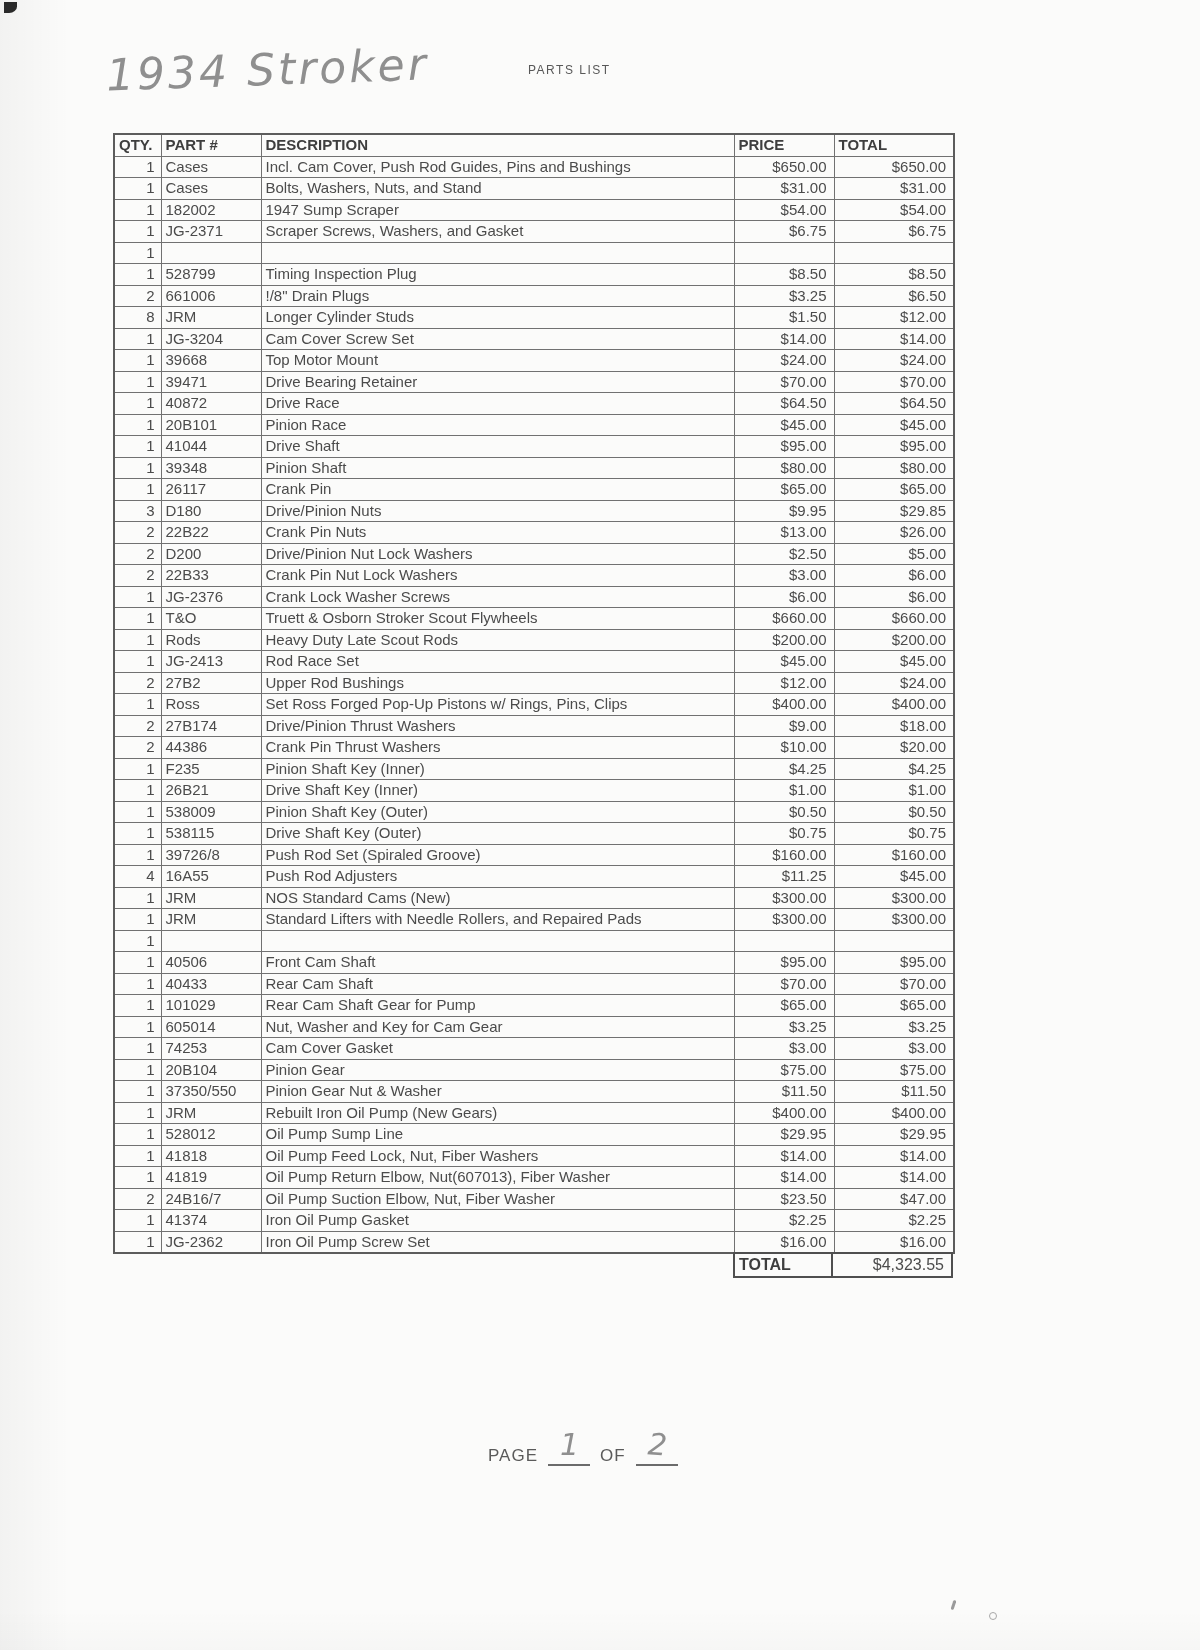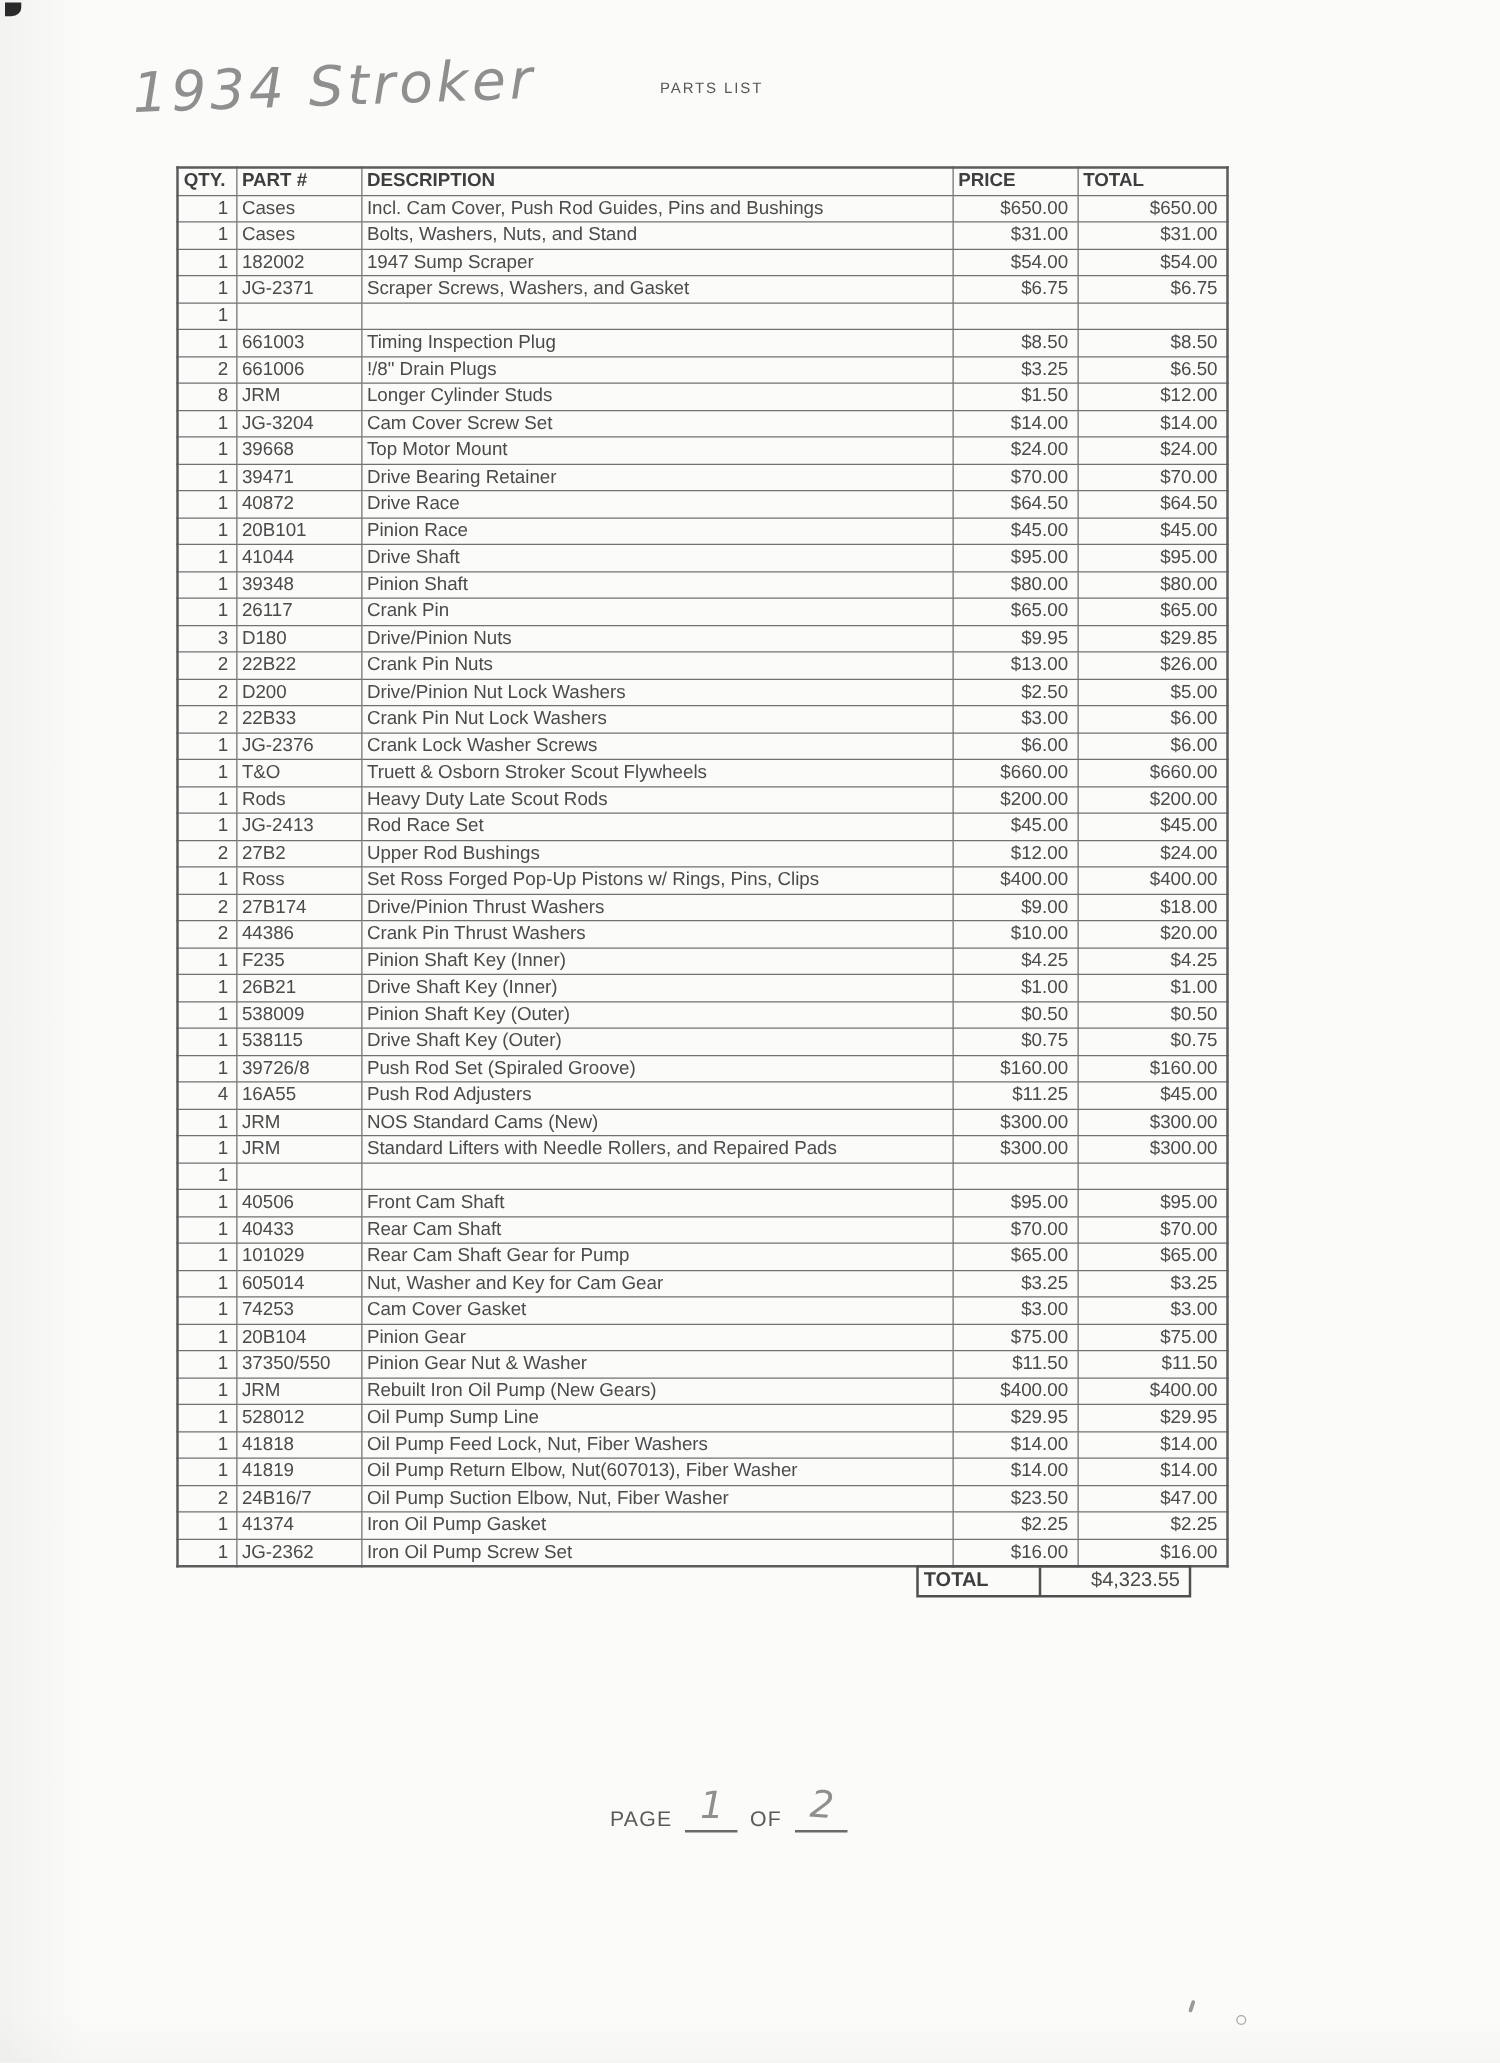--- a/index.html
+++ b/index.html
@@ -60,21 +60,21 @@
 
   table.parts th, table.parts td {
     border: 1px solid #717171;
     height: 20.5px;
     padding: 0 4px;
     overflow: hidden;
     white-space: nowrap;
     line-height: 20px;
     font-weight: normal;
   }
-  table.parts { border: 2px solid #5c5c5c; margin-left: 28px; }
+  table.parts { border: 2px solid #5c5c5c; }
   table.parts thead th {
     font-weight: bold;
     text-align: left;
     color: #3e3e3e;
   }
   td.a-right, th.a-right { text-align: right; }
   td.a-left,  th.a-left  { text-align: left; }
   table.parts td.cell-price, table.parts td.cell-total { padding-right: 7px; }
   table.parts td.cell-qty { padding-right: 6px; }
 
@@ -224,21 +224,21 @@
     <tr>
       <td class="a-right cell-qty">1</td>
       <td class="a-left">&nbsp;</td>
       <td class="a-left">&nbsp;</td>
       <td class="a-right cell-price">&nbsp;</td>
       <td class="a-right cell-total">&nbsp;</td>
     </tr>
 
     <tr>
       <td class="a-right cell-qty">1</td>
-      <td class="a-left">661003</td>
+      <td class="a-left">528799</td>
       <td class="a-left">Timing Inspection Plug</td>
       <td class="a-right cell-price">$8.50</td>
       <td class="a-right cell-total">$8.50</td>
     </tr>
 
     <tr>
       <td class="a-right cell-qty">2</td>
       <td class="a-left">661006</td>
       <td class="a-left">!/8" Drain Plugs</td>
       <td class="a-right cell-price">$3.25</td>

